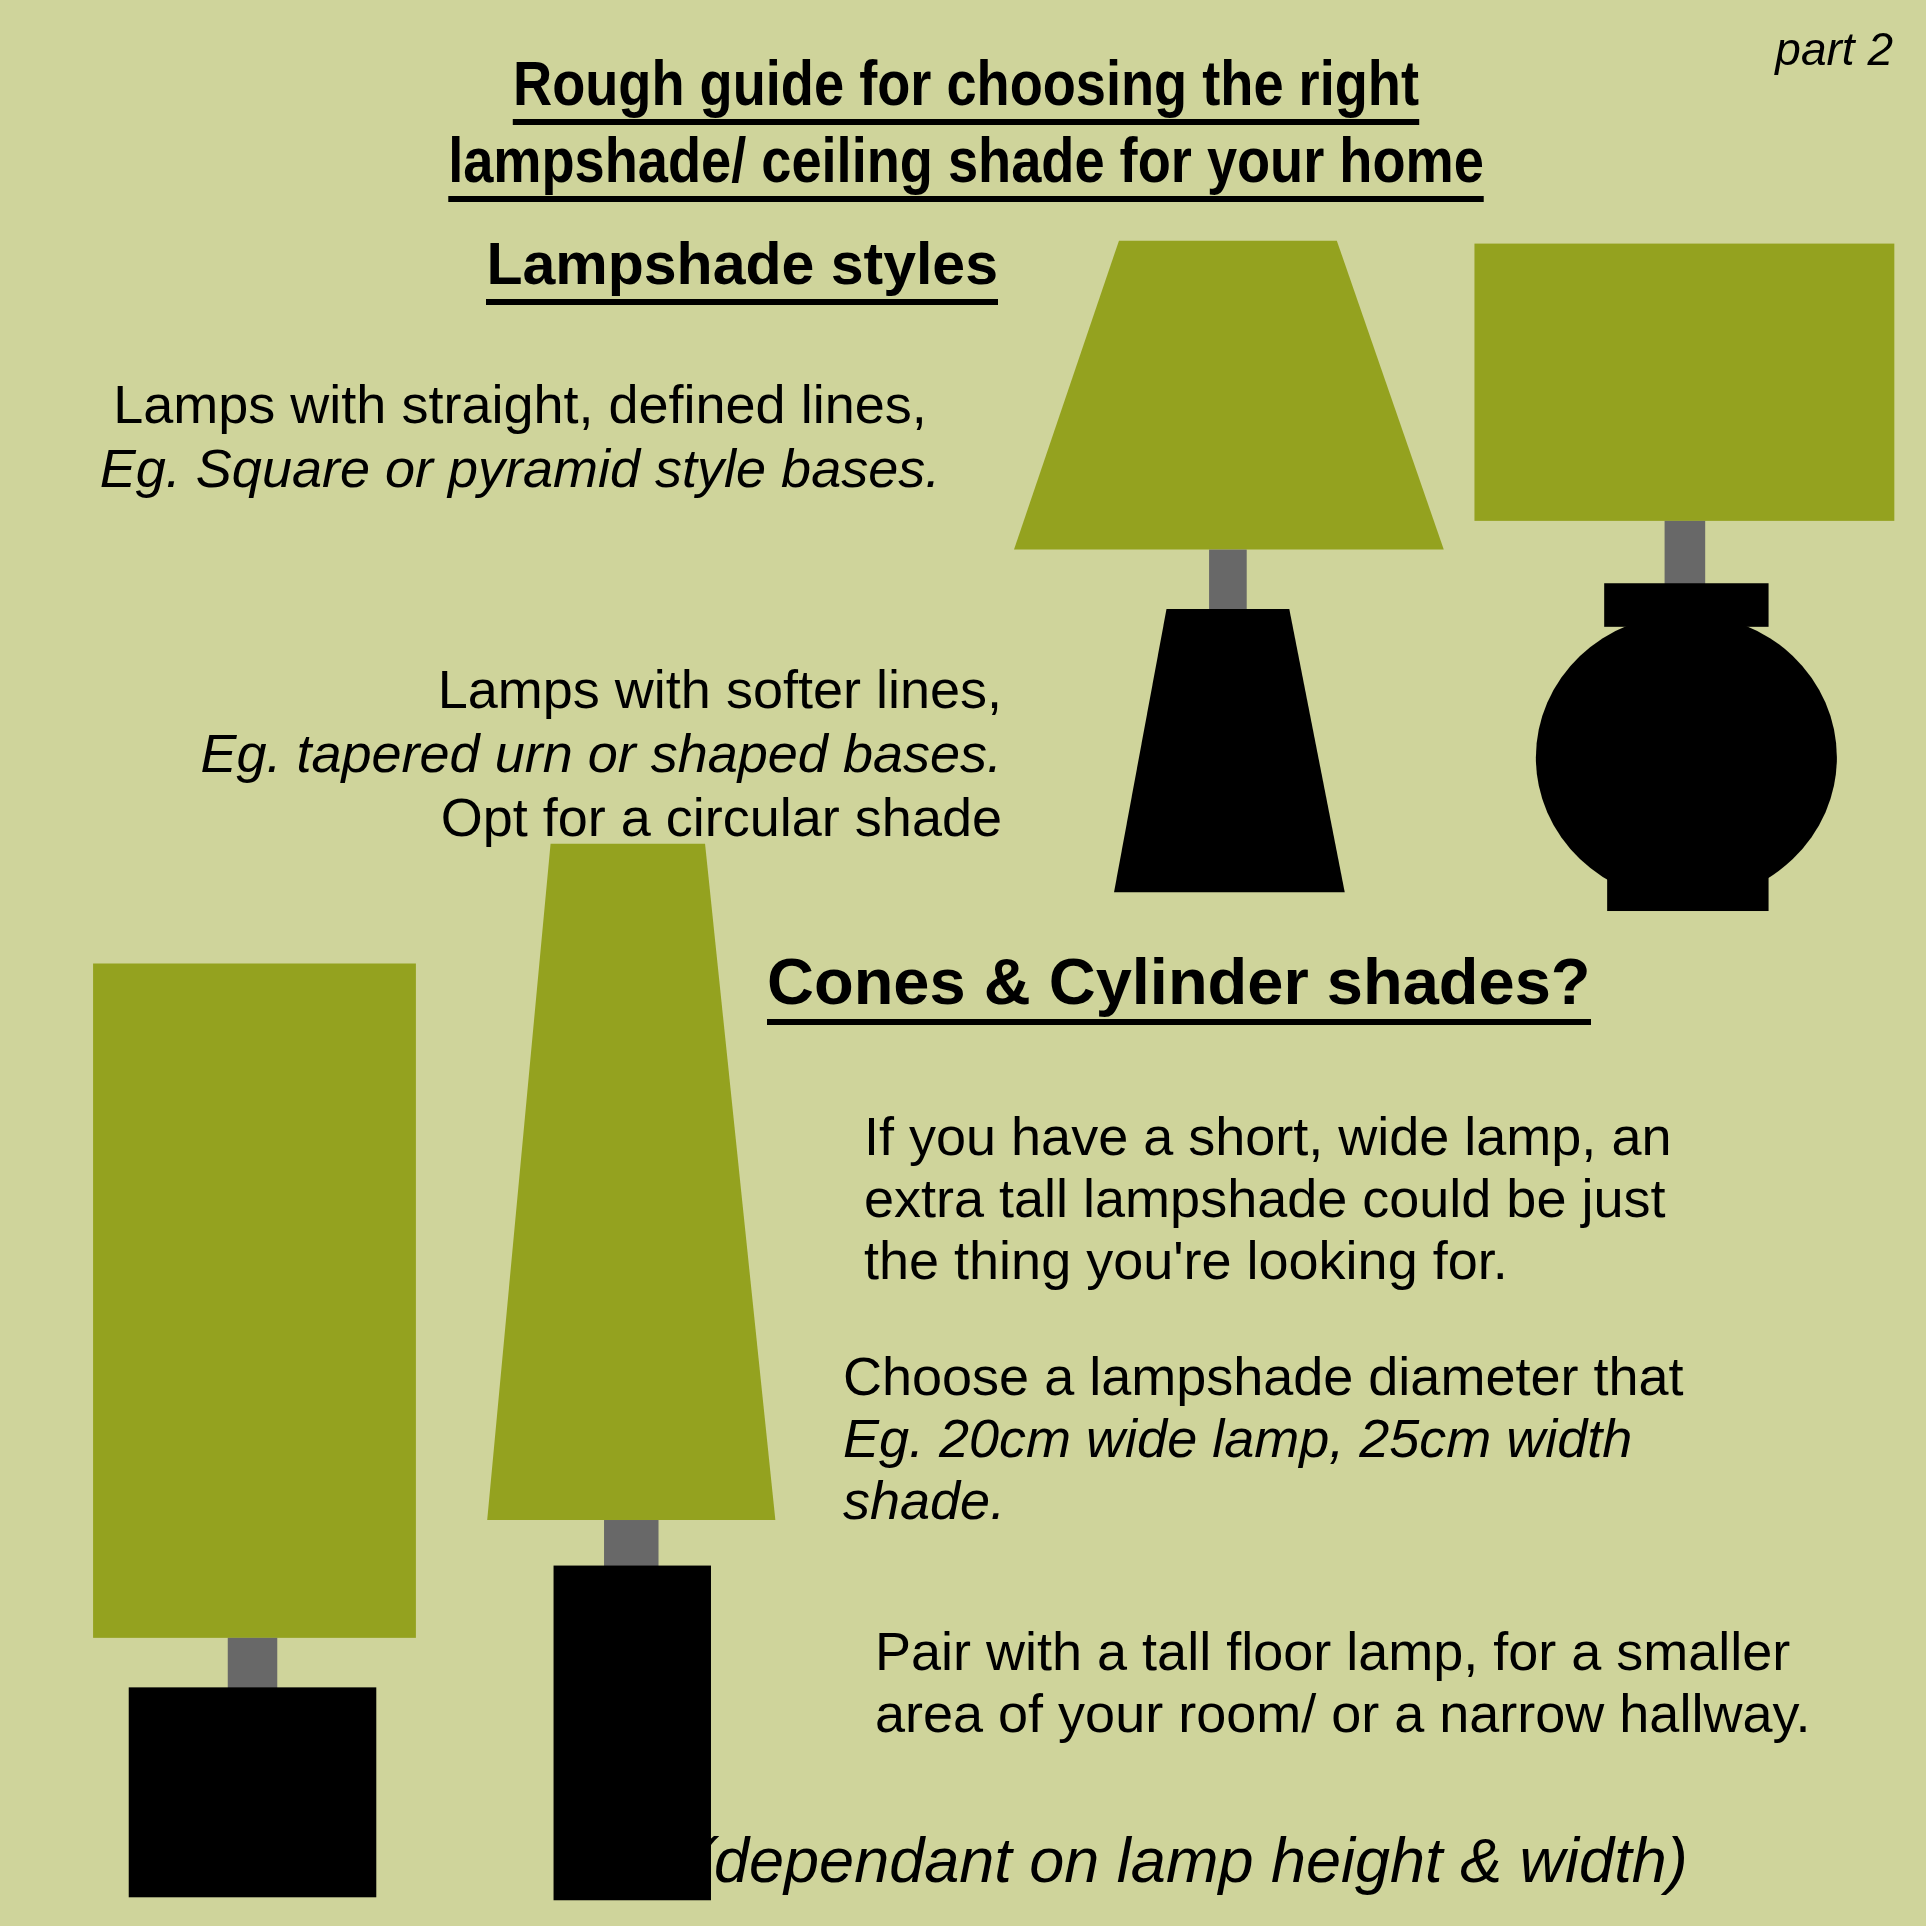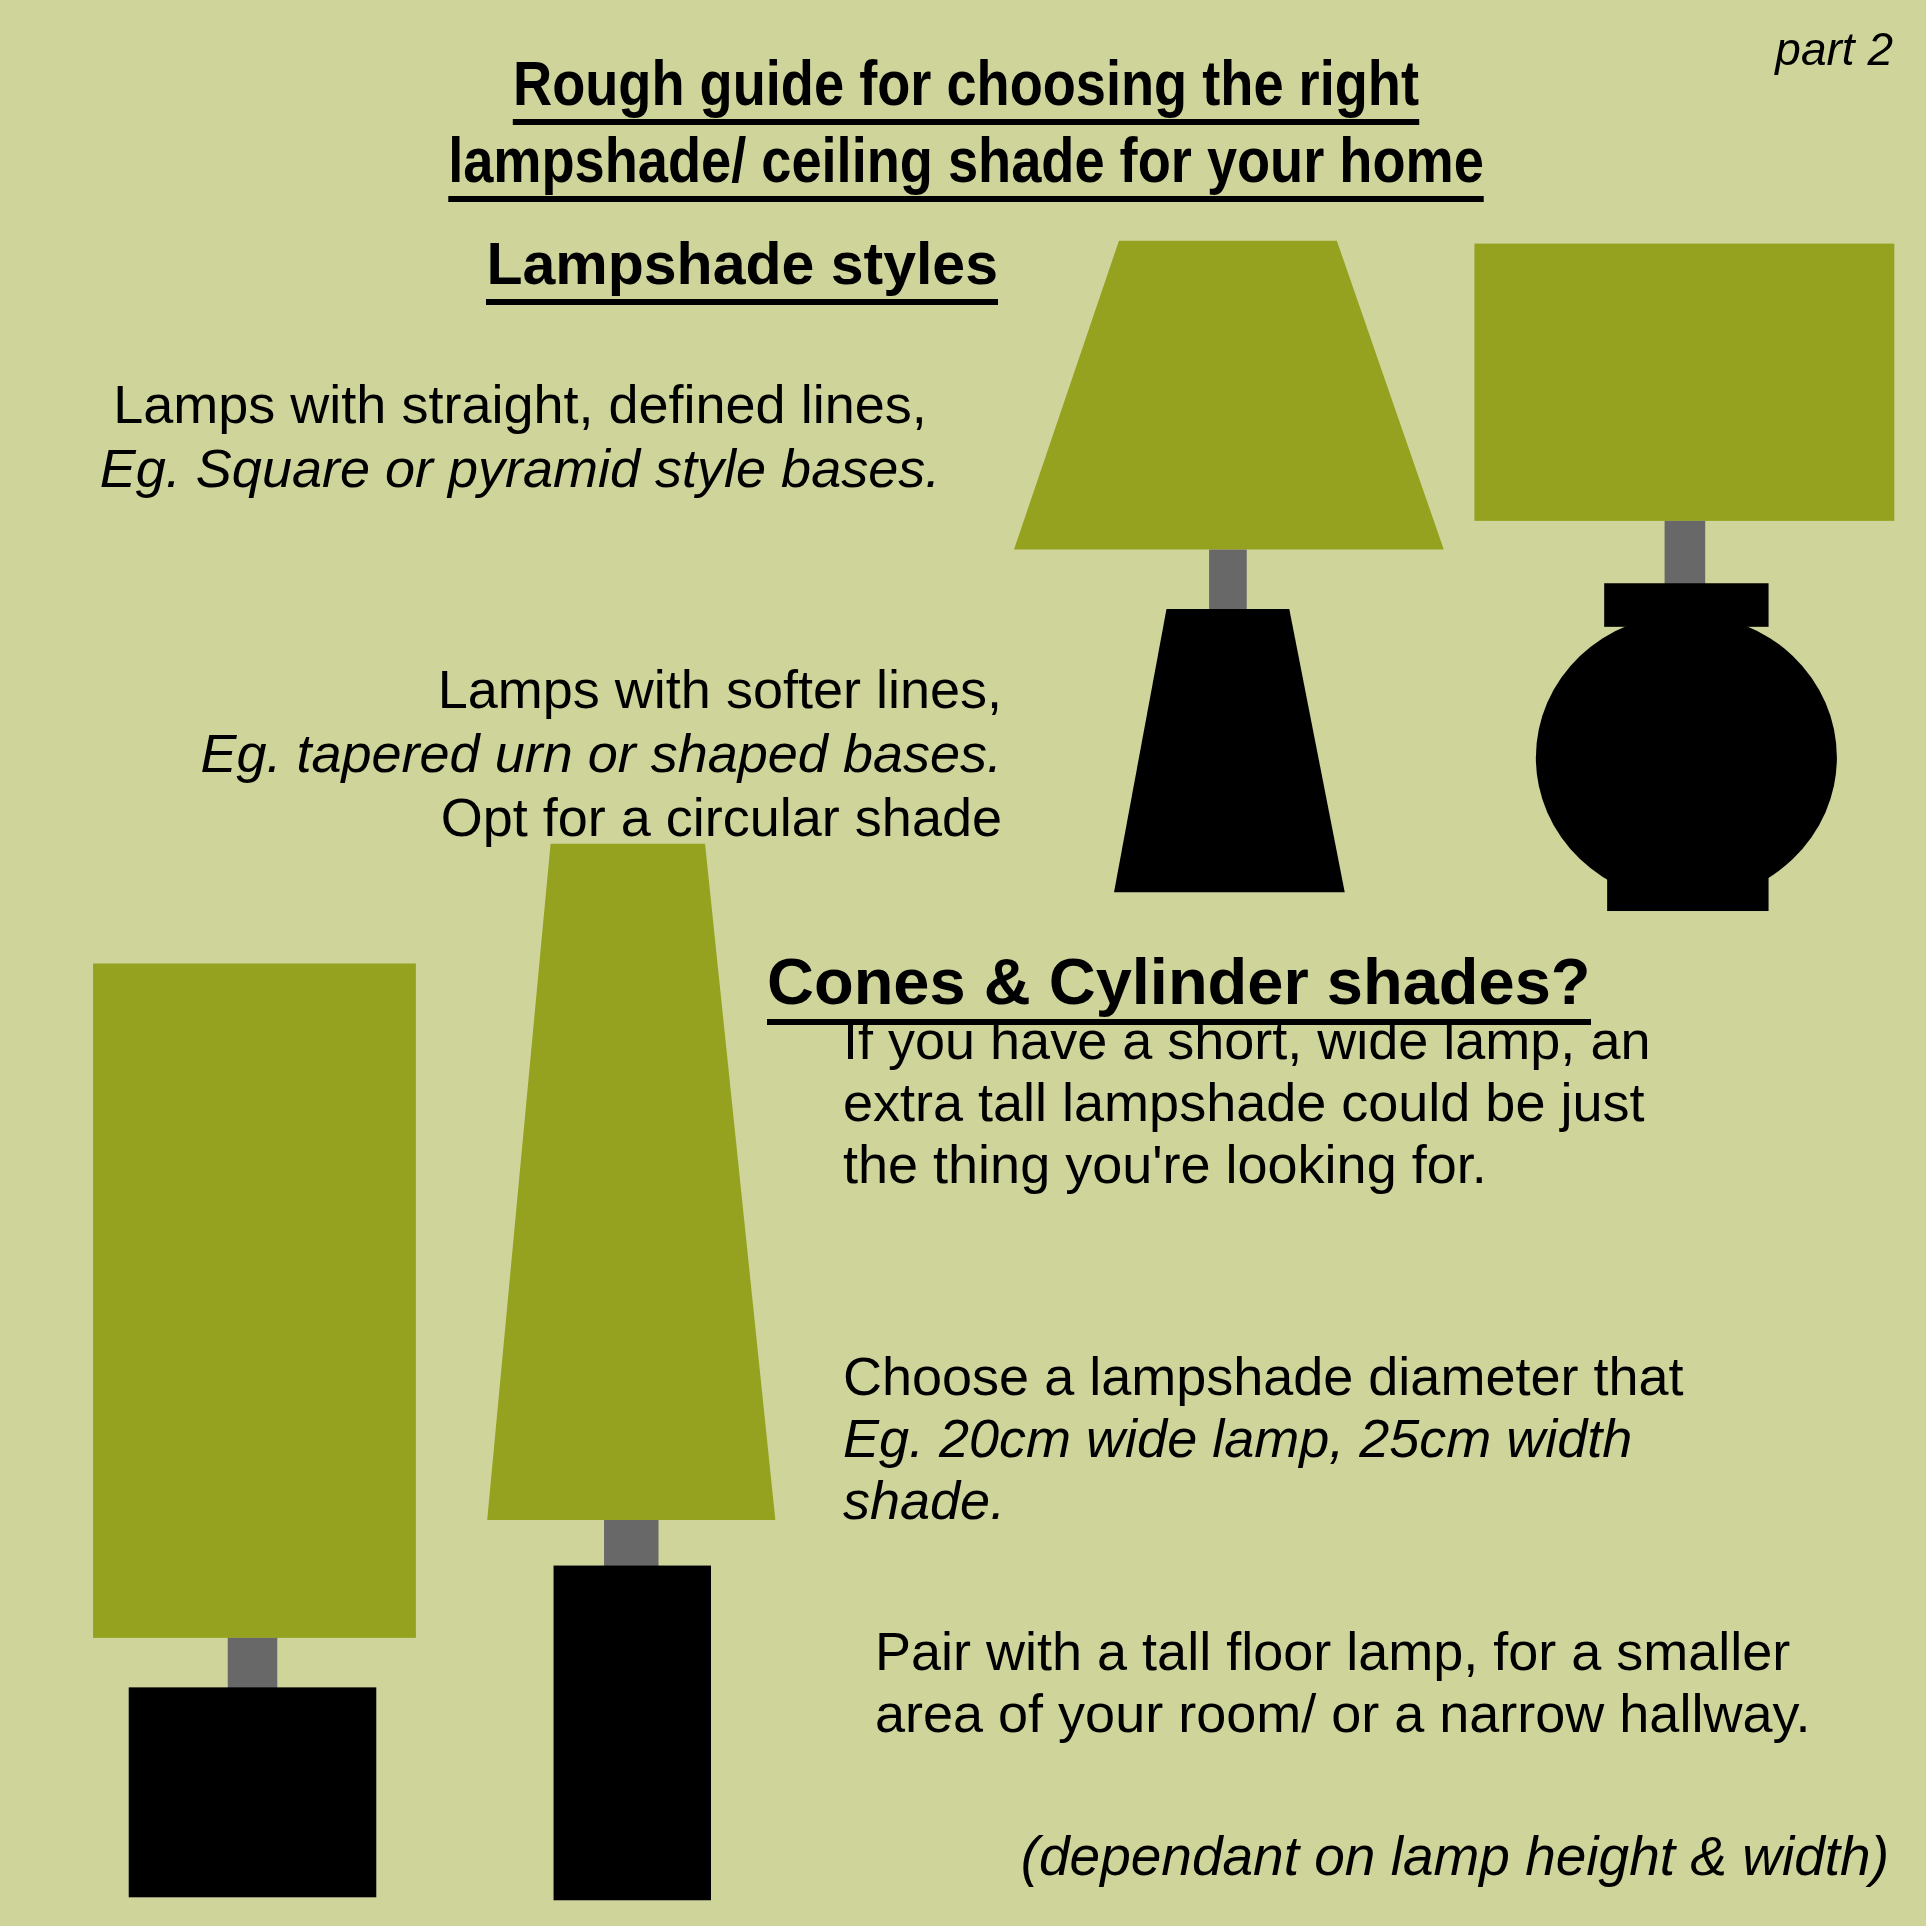--- a/index.html
+++ b/index.html
@@ -64,28 +64,28 @@
     left: 40px; top: 657px; width: 962px;
     text-align: right;
     font-size: 54px; line-height: 64px;
   }
   .right-heading {
     position: absolute;
     left: 767px; top: 944px;
     font-size: 65px; font-weight: bold;
   }
   .right-para { position: absolute; left: 843px; font-size: 54px; line-height: 62px; }
-  .right-para-1 { top: 1009px; }
+  .right-para-1 { top: 1105px; margin-left: 21px; }
   .right-para-2 { top: 1313px; margin-top: 32px; }
   .right-para-3 { top: 1620px; margin-left: 32px; }
   .footnote {
     position: absolute;
     left: 693px; top: 1824px; width: 1196px;
-    text-align: right;
-    font-size: 55px; font-style: italic;
+    text-align: left;
+    font-size: 63px; font-style: italic;
   }
   .it { font-style: italic; }
 </style>
 </head>
 <body>
 
 <div id="canvas">
 
   <svg id="lamp-art" viewBox="0 0 1946 1946" xmlns="http://www.w3.org/2000/svg">
 

